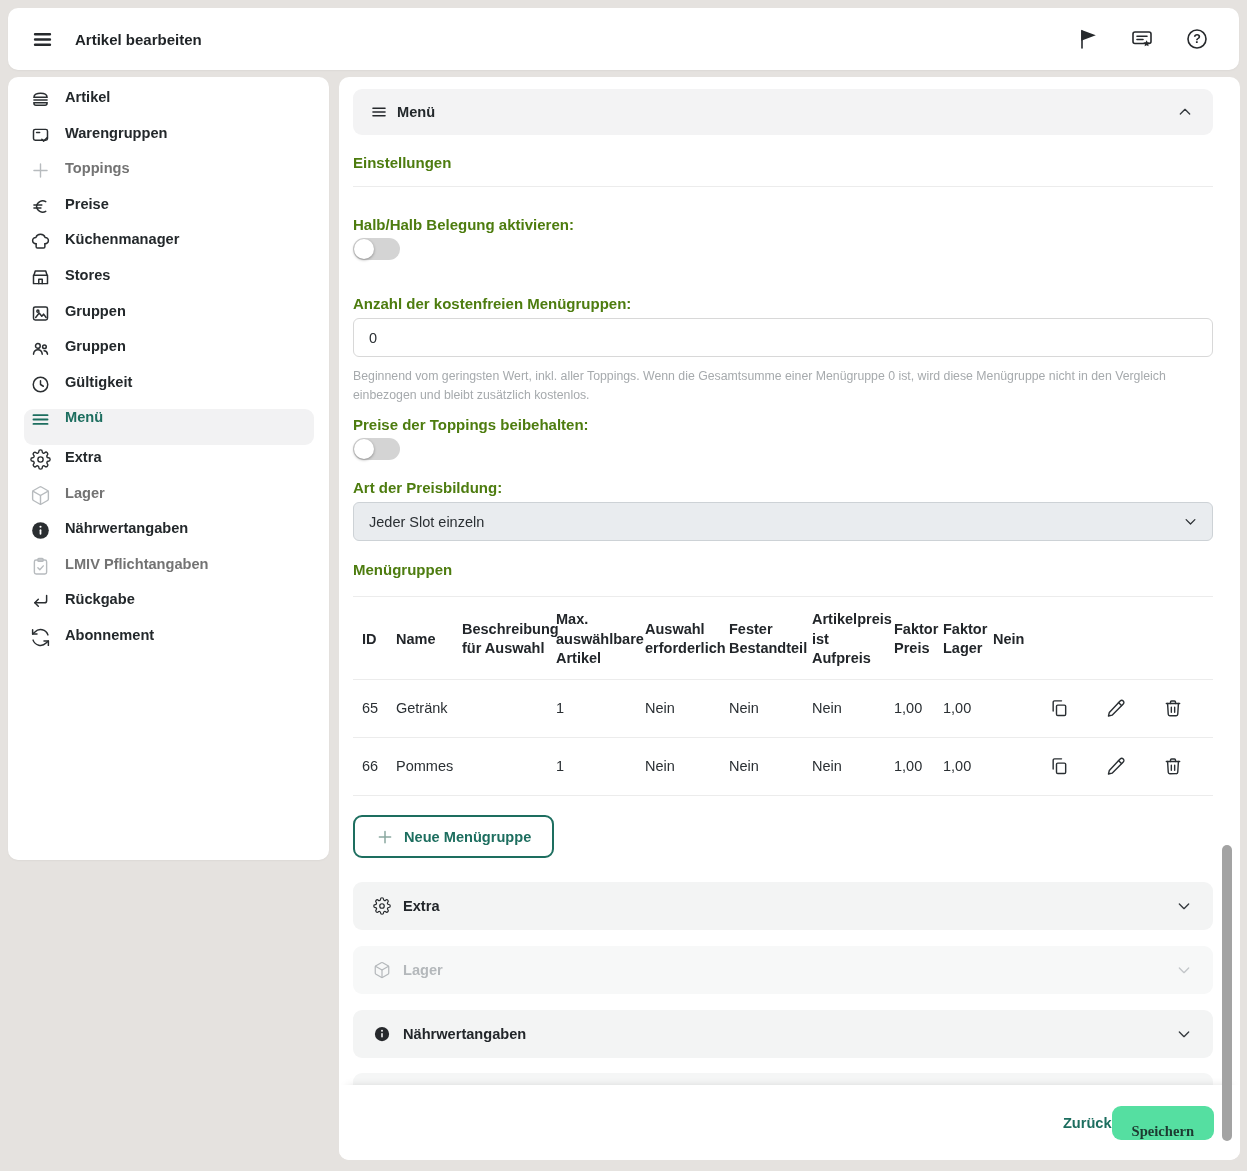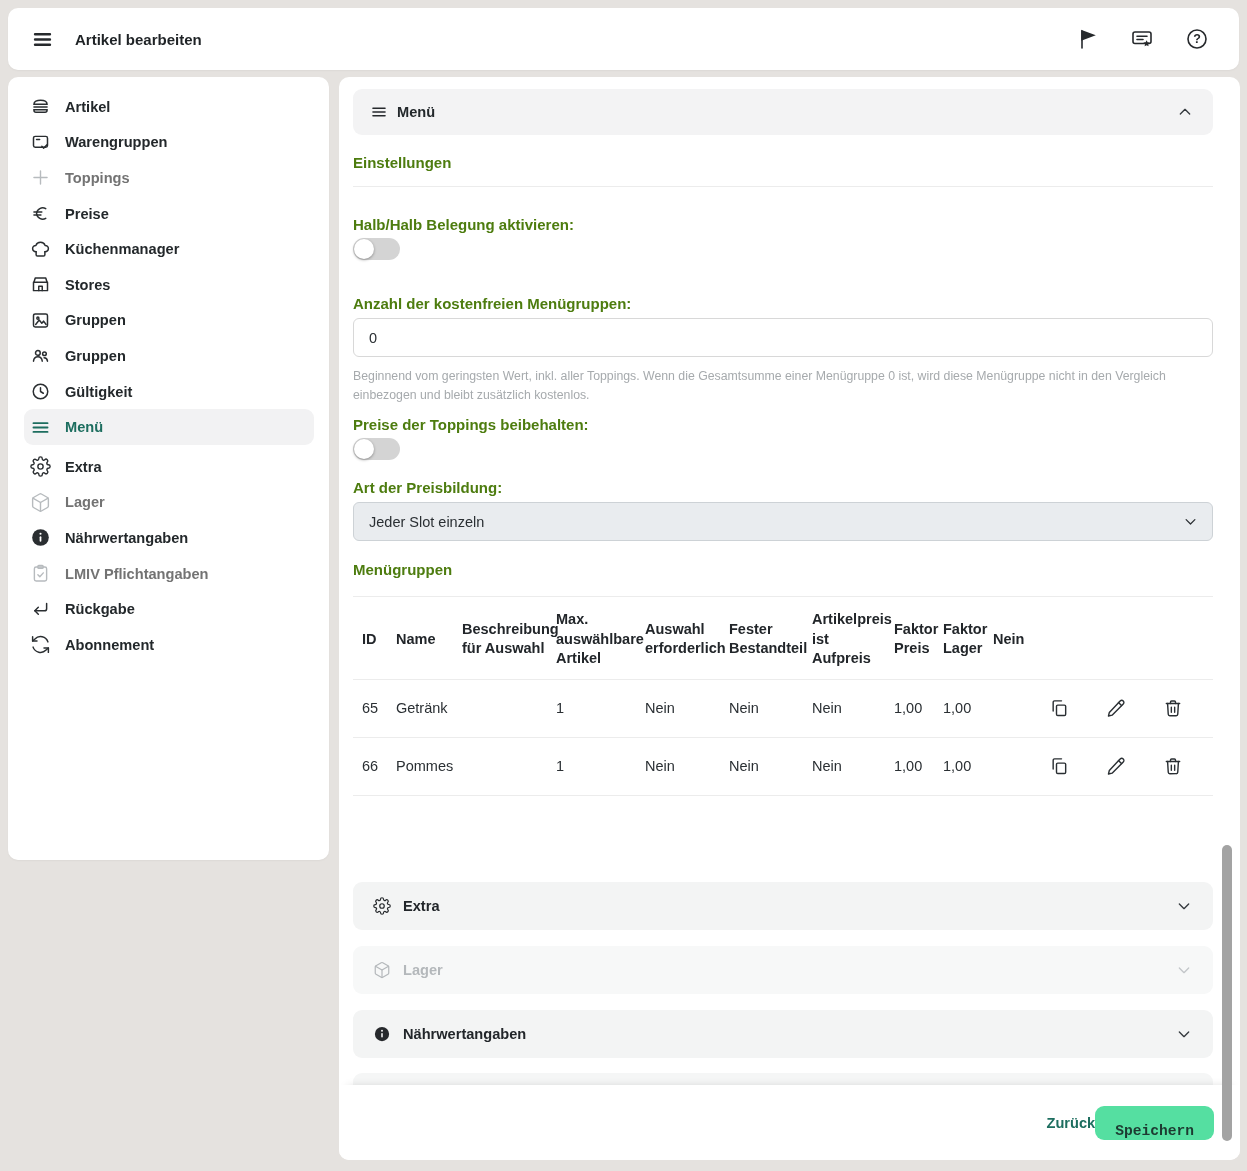--- a/index.html
+++ b/index.html
@@ -17,21 +17,21 @@
   
   .topbar { position:absolute; left:8px; top:8px; width:1231px; height:62px;
     display:flex; align-items:center; padding:0 30px 0 24px; }
   .topbar .burger-btn { width:21px; height:21px; color:#26292c; cursor:pointer; }
   .topbar-title { margin-left:22px; font-weight:700; font-size:15px; color:#1f2326; }
   .topbar-actions { margin-left:auto; display:flex; align-items:center; gap:31px; }
   .topbar-actions .ic { width:24px; height:24px; color:#26292c; cursor:pointer; }
 
   
   .sidebar { position:absolute; left:8px; top:77px; width:321px; height:783px; padding:12px 0; }
-  .side-item { display:flex; align-items:center; height:35.6px; padding-left:22px;
+  .side-item { display:flex; height:35.6px; padding-left:22px;
     gap:14px; font-weight:700; font-size:14.6px; color:#23282b; cursor:pointer; }
   .side-item .ic { width:21px; height:21px; flex:0 0 21px; color:#2a2e31; }
   .side-item.disabled { color:#737373; cursor:default; }
   .side-item.disabled .ic { color:#b7bbbe; }
   .side-item.active { background:#f2f2f3; border-radius:9px; margin:0 15px 4px 16px;
     padding-left:6px; color:#1d6e5f; }
   .side-item.active .ic { color:#1d6e5f; }
 
   
   .main-card { position:absolute; left:339px; top:77px; width:901px; height:1083px;
@@ -87,21 +87,21 @@
   .acc.disabled .ic, .acc.disabled .lbl { color:#b4b8bb; }
   .acc.disabled .chev { color:#c3c6c9; }
   .acc-sliver { left:14px; top:996px; width:860px; height:16px; background:#f5f6f6; border-radius:9px 9px 0 0; }
 
   .panel-footer { left:0; top:1008px; width:901px; height:75px; background:#fff;
     border-radius:0 0 10px 10px; display:flex; align-items:center; justify-content:flex-end;
     padding-right:26px; box-shadow:0 -7px 10px -9px rgba(0,0,0,.18); }
   .back-link { color:#1d6e5f; font-weight:700; font-size:14.6px; cursor:pointer; background:none; border:none;
     font-family:"Liberation Sans",sans-serif; }
   .save-btn { height:25px; padding:17px 20px; background:#55dfa1; border:none; border-radius:9px;
-    color:#1d3a31; font-weight:700; font-size:14.6px; cursor:pointer; font-family:Liberation Mono, monospace; }
+    color:#1d3a31; font-weight:700; font-size:14.6px; cursor:pointer; font-family:Liberation Serif, serif; }
 
   .scroll-thumb { left:883px; top:768px; width:10px; height:296px; background:#a3a3a3; border-radius:5px; }
 </style>
 </head>
 <body>
 
 <header class="topbar card">
   <span class="burger-btn">
     <svg viewBox="0 0 24 24" fill="none" stroke="currentColor" stroke-width="2.8" stroke-linecap="round">
         <path d="M3.5 6h17M3.5 12h17M3.5 18h17"></path>
@@ -449,20 +449,28 @@
                   <path d="M18.5 6.5l-.8 13a1.8 1.8 0 0 1-1.8 1.7H8.1a1.8 1.8 0 0 1-1.8-1.7l-.8-13"></path>
                   <path d="M10 11v6M14 11v6"></path>
                 </svg>
             </button>
           </div>
         </td>
       </tr>
     </tbody>
   </table>
 
+  <button class="abs new-group-btn">
+    <span class="plus">
+      <svg viewBox="0 0 24 24" fill="none" stroke="currentColor" stroke-width="2" stroke-linecap="round">
+          <path d="M12 4.5v15M4.5 12h15"></path>
+        </svg>
+    </span>
+    <span>Neue Menügruppe</span>
+  </button>
 
   <div class="abs acc" style="top:805px;">
     <span class="ic">
       <svg viewBox="0 0 24 24" fill="none" stroke="currentColor" stroke-width="1.6" stroke-linecap="round" stroke-linejoin="round">
           <circle cx="12" cy="12" r="3"></circle>
           <path d="M19.4 15a1.65 1.65 0 0 0 .33 1.82l.06.06a2 2 0 0 1-2.83 2.83l-.06-.06a1.65 1.65 0 0 0-1.82-.33 1.65 1.65 0 0 0-1 1.51V21a2 2 0 0 1-4 0v-.09A1.65 1.65 0 0 0 9 19.4a1.65 1.65 0 0 0-1.82.33l-.06.06a2 2 0 0 1-2.83-2.83l.06-.06a1.65 1.65 0 0 0 .33-1.82 1.65 1.65 0 0 0-1.51-1H3a2 2 0 0 1 0-4h.09A1.65 1.65 0 0 0 4.6 9a1.65 1.65 0 0 0-.33-1.82l-.06-.06a2 2 0 0 1 2.83-2.83l.06.06a1.65 1.65 0 0 0 1.82.33H9a1.65 1.65 0 0 0 1-1.51V3a2 2 0 0 1 4 0v.09a1.65 1.65 0 0 0 1 1.51 1.65 1.65 0 0 0 1.82-.33l.06-.06a2 2 0 0 1 2.83 2.83l-.06.06a1.65 1.65 0 0 0-.33 1.82V9a1.65 1.65 0 0 0 1.51 1H21a2 2 0 0 1 0 4h-.09a1.65 1.65 0 0 0-1.51 1z"></path>
         </svg>
     </span>
     <span class="lbl">Extra</span>
     <span class="chev">

